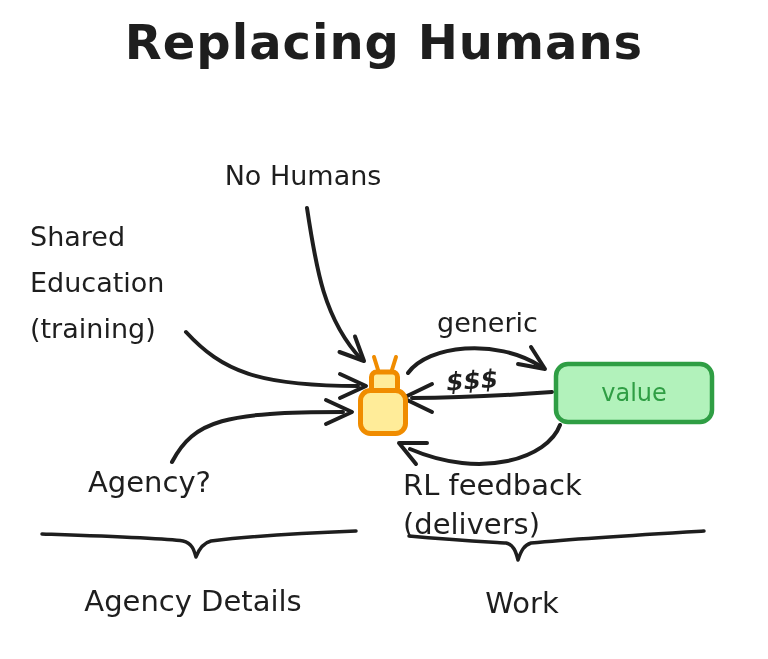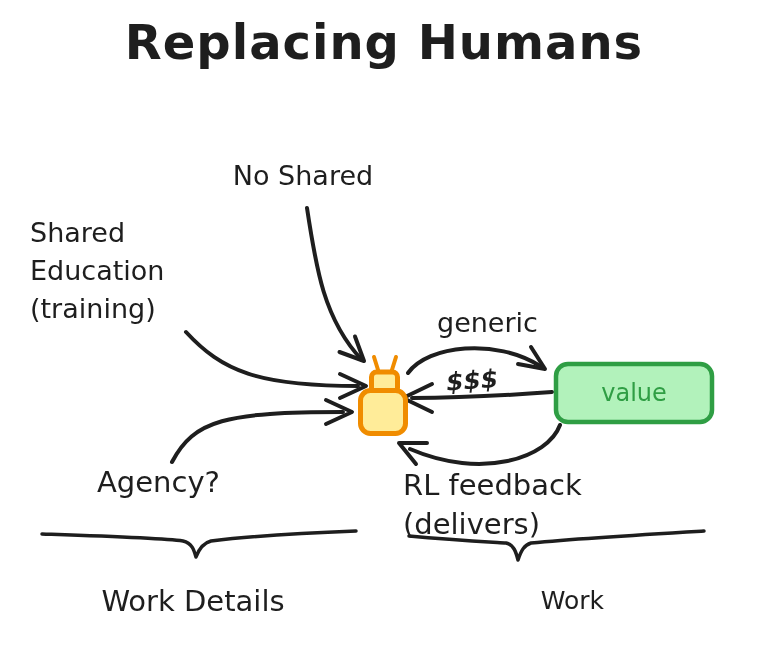--- a/index.html
+++ b/index.html
@@ -29,27 +29,27 @@
   .title {
     left: 0;
     top: 10px;
     width: 768px;
     text-align: center;
     font-size: 48px;
     font-weight: bold;
     letter-spacing: 1px;
   }
   .no-history   { left: 200px; top: 158px; width: 206px; text-align: center; font-size: 27px; }
-  .shared-edu   { left: 30px;  top: 214px; font-size: 27px; line-height: 38px; }
-  .agency       { left: 97px;  top: 463px; font-size: 29px; }
+  .shared-edu   { left: 30px;  top: 214px; font-size: 27px; line-height: 46px; }
+  .agency       { left: 88px;  top: 463px; font-size: 29px; }
   .delivers     { left: 437px; top: 305px; font-size: 27px; }
   .money        { left: 446px; top: 364px; font-size: 25px; font-style: italic; font-weight: bold; transform: rotate(-4deg); }
   .rl-feedback  { left: 403px; top: 466px; font-size: 29px; }
   .model-details{ left: 60px;  top: 582px; width: 266px; text-align: center; font-size: 29px; }
-  .work         { left: 440px; top: 584px; width: 164px; text-align: right; font-size: 25px; }
+  .work         { left: 440px; top: 584px; width: 164px; text-align: center; font-size: 29px; }
   .value-text   { left: 556px; top: 364px; width: 156px; height: 58px;
                   display: flex; align-items: center; justify-content: center;
                   font-size: 24px; color: var(--value-text, #2f9e44); }
 
   .ink     { stroke: var(--ink, #1e1e1e); fill: none; stroke-width: 4; stroke-linecap: round; stroke-linejoin: round; }
   .ink-thin{ stroke: var(--ink, #1e1e1e); fill: none; stroke-width: 3.5; stroke-linecap: round; stroke-linejoin: round; }
   .robot-line { stroke: var(--robot-stroke, #f08c00); fill: none; stroke-width: 4; stroke-linecap: round; }
   .robot-shape{ stroke: var(--robot-stroke, #f08c00); fill: var(--robot-fill, #ffec99); stroke-width: 5; stroke-linejoin: round; }
   .value-shape{ stroke: var(--value-stroke, #2f9e44); fill: var(--value-fill, #b2f2bb); stroke-width: 4.5; stroke-linejoin: round; }
 </style>
@@ -99,27 +99,27 @@
 
     <rect class="value-shape" x="556" y="364" width="156" height="58" rx="12"></rect>
 
     <path class="ink-thin" d="M42,534 C100,536 162,538 183,541 C192,543 194,550 196,557 C199,549 203,543 211,541 C244,537 300,533 356,531"></path>
 
     <path class="ink-thin" d="M409,536 C452,540 490,542 506,543 C514,545 516,552 518,560 C521,551 524,545 531,543 C582,538 652,534 704,531"></path>
   </svg>
 
   <div class="lbl title">Replacing Humans</div>
 
-  <div class="lbl no-history">No Shared</div>
+  <div class="lbl no-history">No Humans</div>
   <div class="lbl shared-edu">Shared
 Education
 (training)</div>
   <div class="lbl agency">Agency?</div>
   <div class="lbl delivers">generic</div>
   <div class="lbl money">$$$</div>
   <div class="lbl rl-feedback">RL feedback (delivers)</div>
 
   <div class="lbl value-text">value</div>
 
-  <div class="lbl model-details">Work Details</div>
+  <div class="lbl model-details">Agency Details</div>
   <div class="lbl work">Work</div>
 
 </div>
 
 </body></html>

